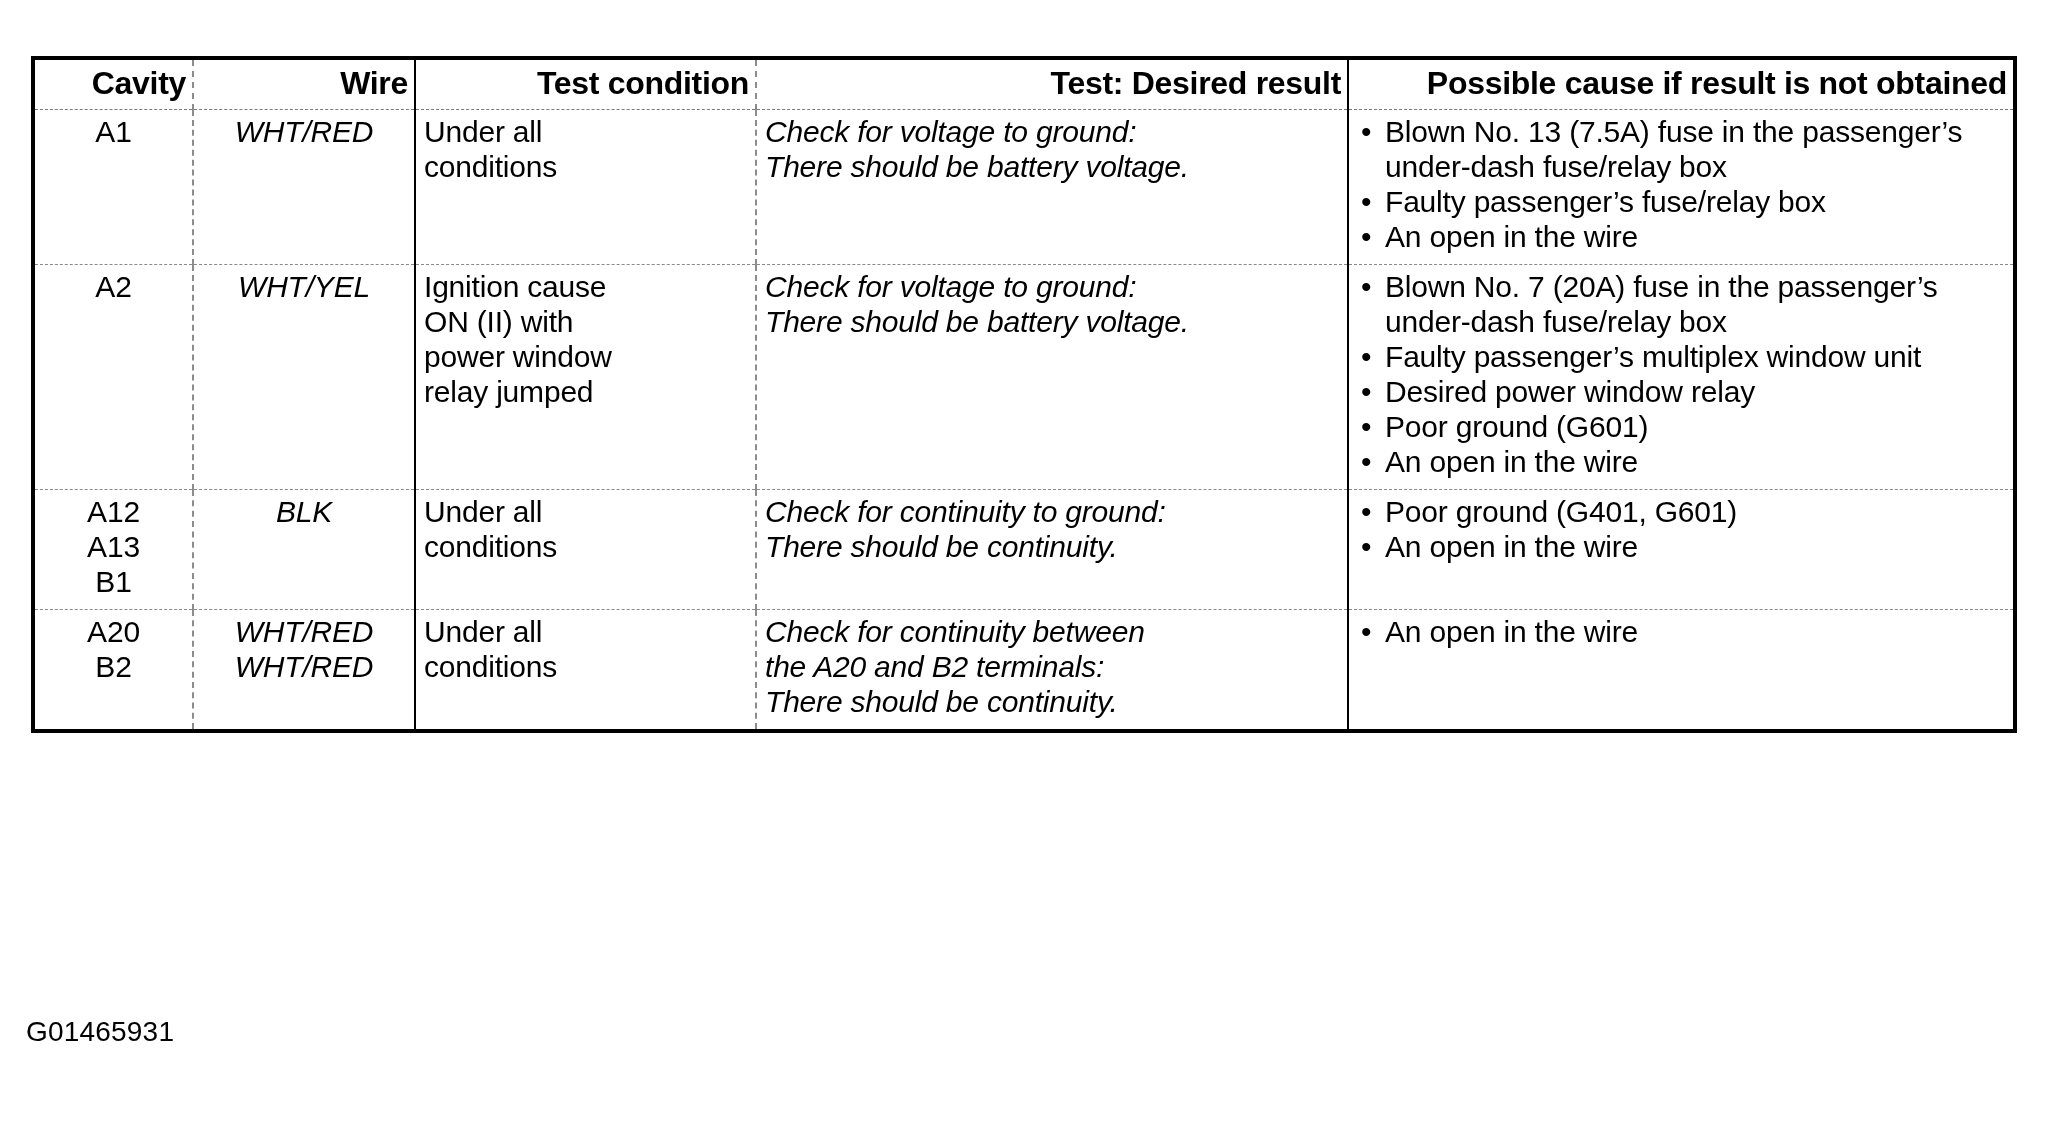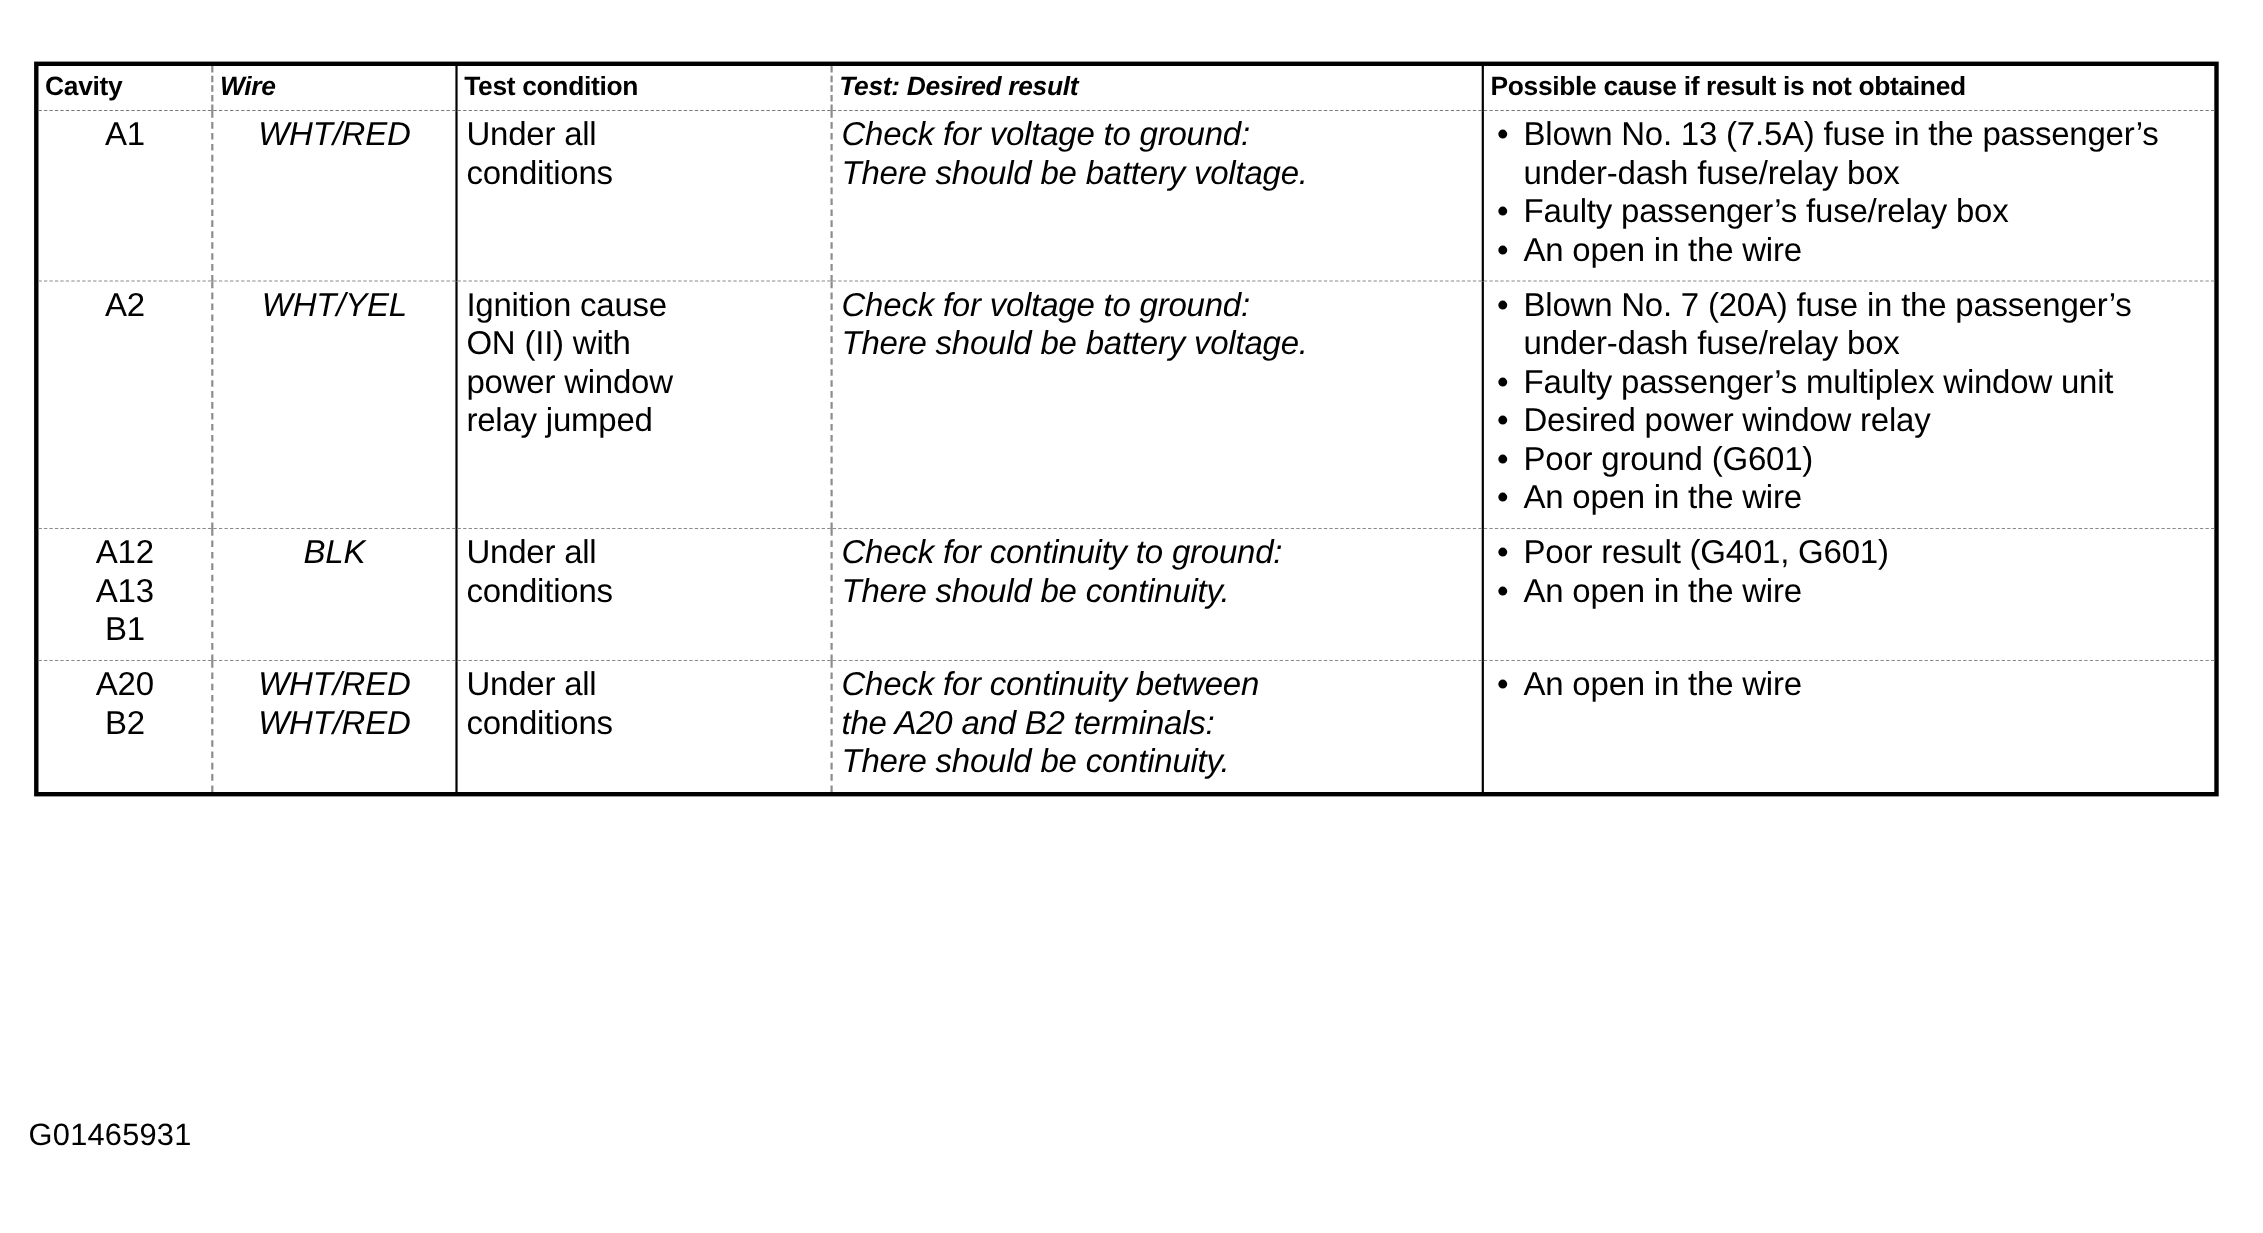--- a/index.html
+++ b/index.html
@@ -34,31 +34,31 @@
     border-collapse: collapse;
     table-layout: fixed;
   }
   table.spec col.c-cavity { width: 158px; }
   table.spec col.c-wire   { width: 222px; }
   table.spec col.c-cond   { width: 341px; }
   table.spec col.c-test   { width: 592px; }
   table.spec col.c-cause  { width: 665px; }
 
   thead th {
-    font-size: 24px;
+    font-size: 32px;
     font-weight: bold;
     letter-spacing: -0.3px;
-    text-align: left;
+    text-align: right;
     padding: 5px 6px 7px 6px;
     border-bottom: 1px dashed #7a7a7a;
     vertical-align: bottom;
     font-stretch: condensed;
     white-space: nowrap;
   }
-  thead th.sep-solid { border-right: 2px solid #000; font-style: italic; }
+  thead th.sep-solid { border-right: 2px solid #000; }
   thead th.sep-dash  { border-right: 2px dashed #8c8c8c; }
 
   tbody td {
     font-size: 30px;
     line-height: 35px;
     vertical-align: top;
     padding: 4px 8px 10px 8px;
     border-bottom: 1px dashed #8a8a8a;
     letter-spacing: -0.2px;
   }
@@ -183,21 +183,21 @@
             <td class="cond sep-dash">
               <span class="cond-line">Under all</span>
               <span class="cond-line">conditions</span>
             </td>
             <td class="test sep-solid">
               <span class="test-line">Check for continuity to ground:</span>
               <span class="test-line">There should be continuity.</span>
             </td>
             <td class="cause">
               <ul class="causes">
-                <li><span class="dot">•</span><span>Poor result (G401, G601)</span></li>
+                <li><span class="dot">•</span><span>Poor ground (G401, G601)</span></li>
                 <li><span class="dot">•</span><span>An open in the wire</span></li>
               </ul>
             </td>
           </tr>
           <tr>
             <td class="cavity sep-dash">
               <span class="stack-line">A20</span>
               <span class="stack-line">B2</span>
             </td>
             <td class="wire sep-solid">

